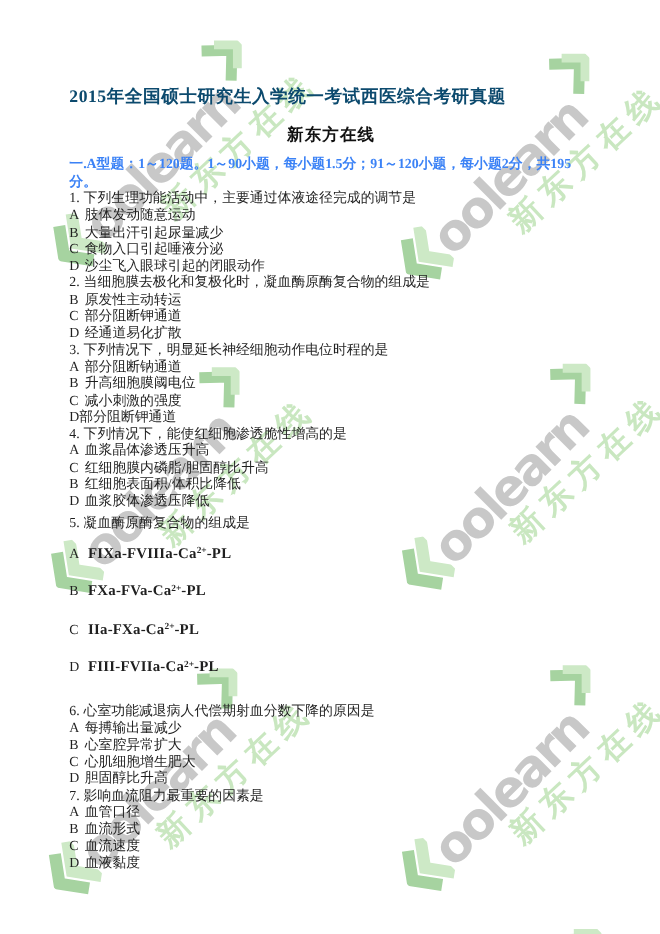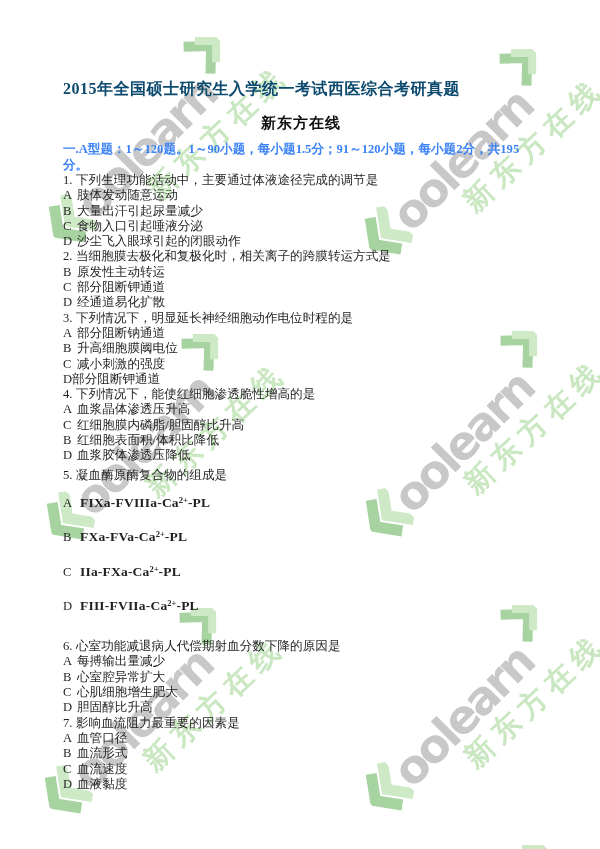--- a/index.html
+++ b/index.html
@@ -177,21 +177,21 @@
     <div class="section-header">一.A型题：1～120题。1～90小题，每小题1.5分；91～120小题，每小题2分，共195分。</div>
     <div id="questions">
         <div>
           <div class="line"><span class="q-num">1.</span><span>下列生理功能活动中，主要通过体液途径完成的调节是</span></div>
           <div class="line option"><span class="opt-label">A</span><span class="opt-text">肢体发动随意运动</span></div>
           <div class="line option"><span class="opt-label">B</span><span class="opt-text">大量出汗引起尿量减少</span></div>
           <div class="line option"><span class="opt-label">C</span><span class="opt-text">食物入口引起唾液分泌</span></div>
           <div class="line option"><span class="opt-label">D</span><span class="opt-text">沙尘飞入眼球引起的闭眼动作</span></div>
         </div>
         <div>
-          <div class="line"><span class="q-num">2.</span><span>当细胞膜去极化和复极化时，相关离子的跨膜转运方式是</span></div>
+          <div class="line"><span class="q-num">2.</span><span>当细胞膜去极化和复极化时，凝血酶原酶复合物的组成是</span></div>
           <div class="line option"><span class="opt-label">B</span><span class="opt-text">原发性主动转运</span></div>
           <div class="line option"><span class="opt-label">C</span><span class="opt-text">部分阻断钾通道</span></div>
           <div class="line option"><span class="opt-label">D</span><span class="opt-text">经通道易化扩散</span></div>
         </div>
         <div>
           <div class="line"><span class="q-num">3.</span><span>下列情况下，明显延长神经细胞动作电位时程的是</span></div>
           <div class="line option"><span class="opt-label">A</span><span class="opt-text">部分阻断钠通道</span></div>
           <div class="line option"><span class="opt-label">B</span><span class="opt-text">升高细胞膜阈电位</span></div>
           <div class="line option"><span class="opt-label">C</span><span class="opt-text">减小刺激的强度</span></div>
           <div class="line option"><span class="opt-label nogap">D</span><span class="opt-text">部分阻断钾通道</span></div>

